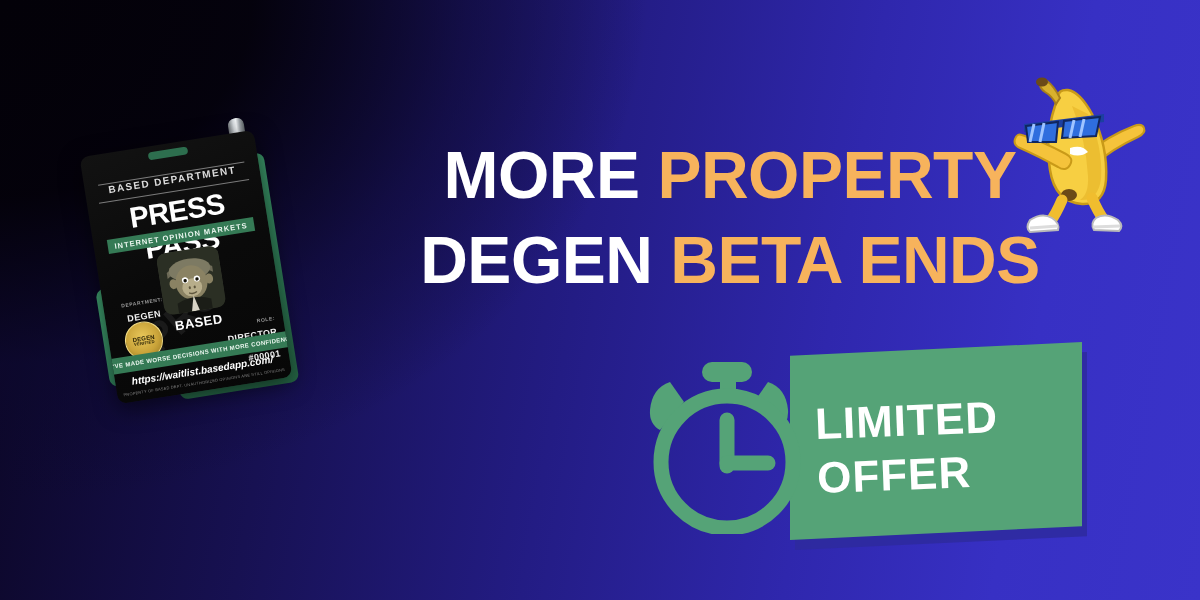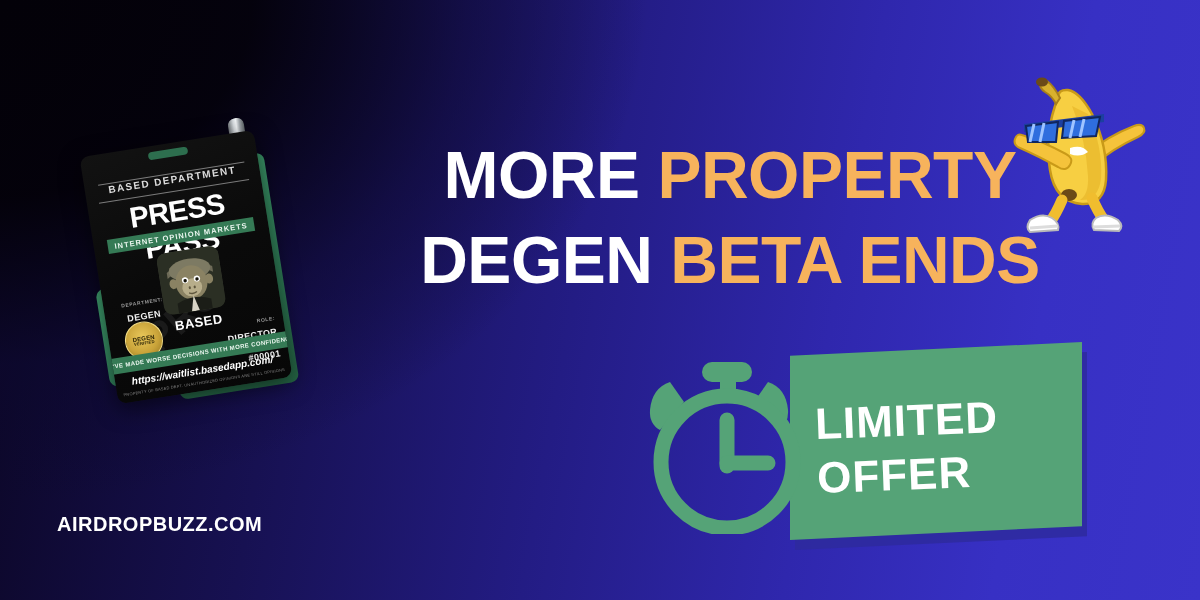--- a/index.html
+++ b/index.html
@@ -323,15 +323,14 @@
         <path d="M87 119 L128 119" stroke="#55a377" stroke-width="15" stroke-linecap="round"></path>
       </svg>
     </div>
 
     <div class="offer-text">
       <div class="l1">LIMITED</div>
       <div class="l2">OFFER</div>
     </div>
   </div>
 
-  <div class="site-url">AIRDROPBUZZ.COM</div>
 
 </div>
 
 </body></html>

